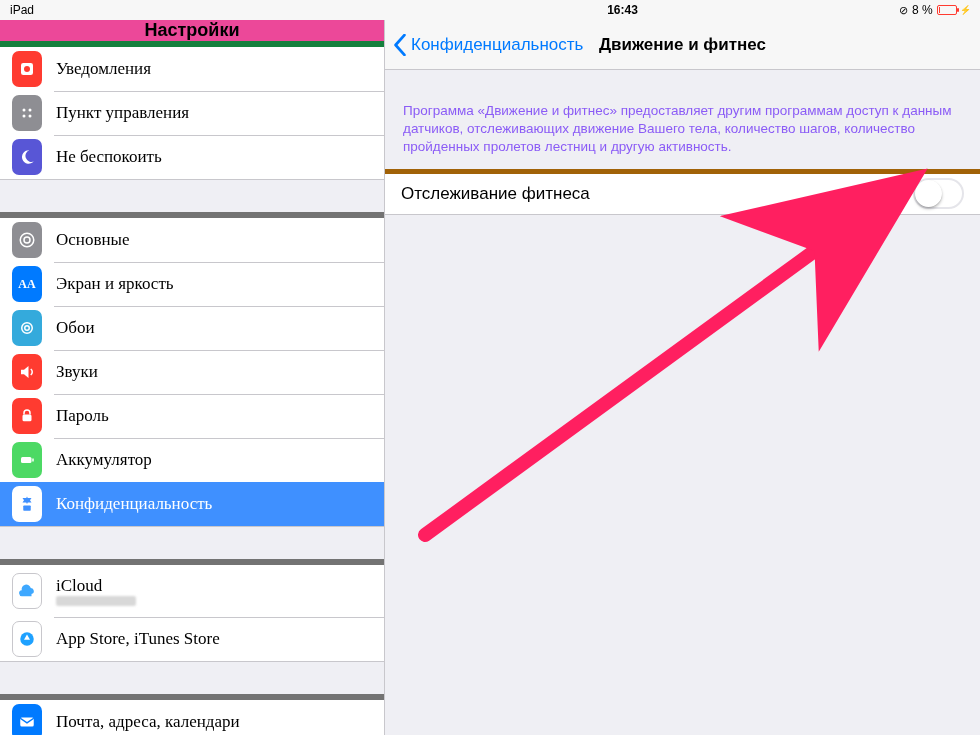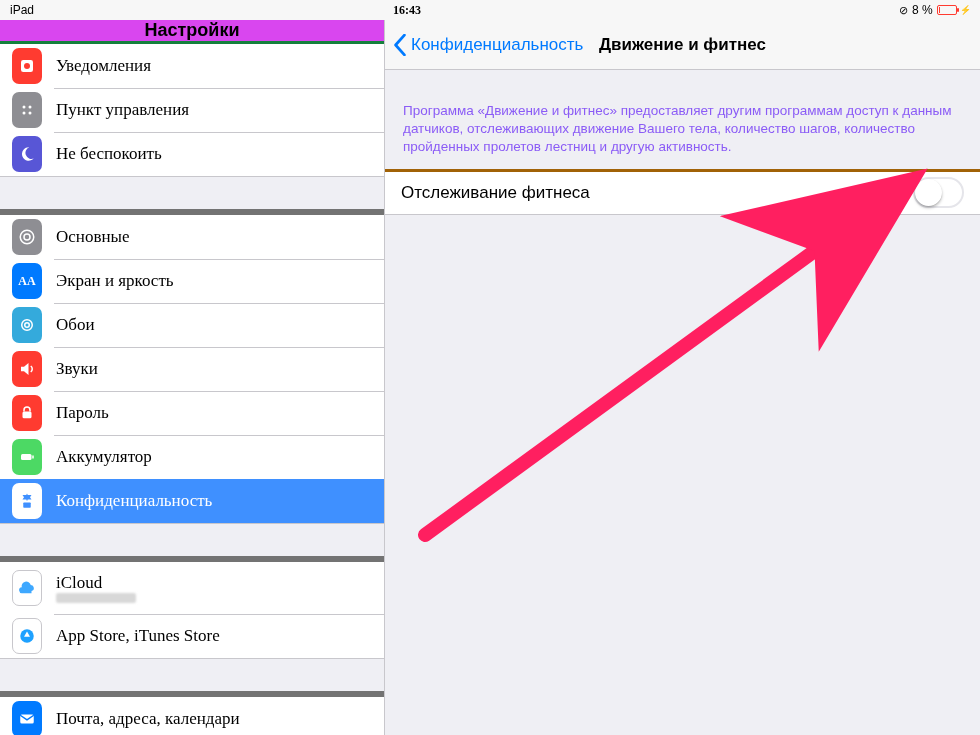--- a/index.html
+++ b/index.html
@@ -16,21 +16,21 @@
   .status-bar {
     height: 20px;
     display: flex;
     align-items: center;
     font-size: 12px;
     color: #000;
     padding: 0 8px;
     background: #f7f7f7;
   }
   .status-left { width: 385px; padding-left: 2px;}
-  .status-center { flex: 1; text-align: left; font-weight: 600; font-family: Liberation Serif, serif;}
+  .status-center { flex: 1; text-align: center; font-weight: 600;}
   .status-right { width: 120px; text-align: right; display: flex; align-items: center; justify-content: flex-end; gap: 4px;}
   .battery {
     width: 20px; height: 10px; border: 1px solid #ff3b30; border-radius: 2px; position: relative; display: inline-block;
   }
   .battery::after {
     content: ""; position: absolute; right: -3px; top: 2px; width: 2px; height: 4px; background: #ff3b30; border-radius: 1px;
   }
   .battery-fill { position: absolute; left: 1px; top: 1px; bottom: 1px; width: 8%; background: #ff3b30; }
 
   .lock-icon { font-size: 11px; }
@@ -44,22 +44,22 @@
     background: #efeff4;
     border-right: 1px solid #c8c7cc;
     display: flex;
     flex-direction: column;
   }
   .sidebar-header {
     height: 50px;
     display: flex;
     align-items: center;
     justify-content: center;
-    background: #d946ef;
-    border-bottom: 3px solid #15803d;
+    background: #ec4899;
+    border-bottom: 6px solid #15803d;
     font-weight: 700;
     font-size: 18px;
   }
   .group-gap { height: 32px; flex: 0 0 auto; }
   .list-group {
     background: #fff;
     border-top: 6px solid #737373;
     border-bottom: 1px solid #c8c7cc;
   }
   .row {
@@ -146,21 +146,21 @@
     pointer-events: none;
   }
   .desc {
     font-size: 13.5px;
     color: #8b5cf6;
     padding: 32px 18px 12px 18px;
     line-height: 1.35;
   }
   .setting-row {
     background: #fff;
-    border-top: 3px solid #a16207;
+    border-top: 5px solid #a16207;
     border-bottom: 1px solid #c8c7cc;
     display: flex;
     align-items: center;
     justify-content: space-between;
     padding: 0 16px;
     height: 46px;
     font-size: 17px;
   }
   .switch {
     width: 51px; height: 31px; border-radius: 16px;

